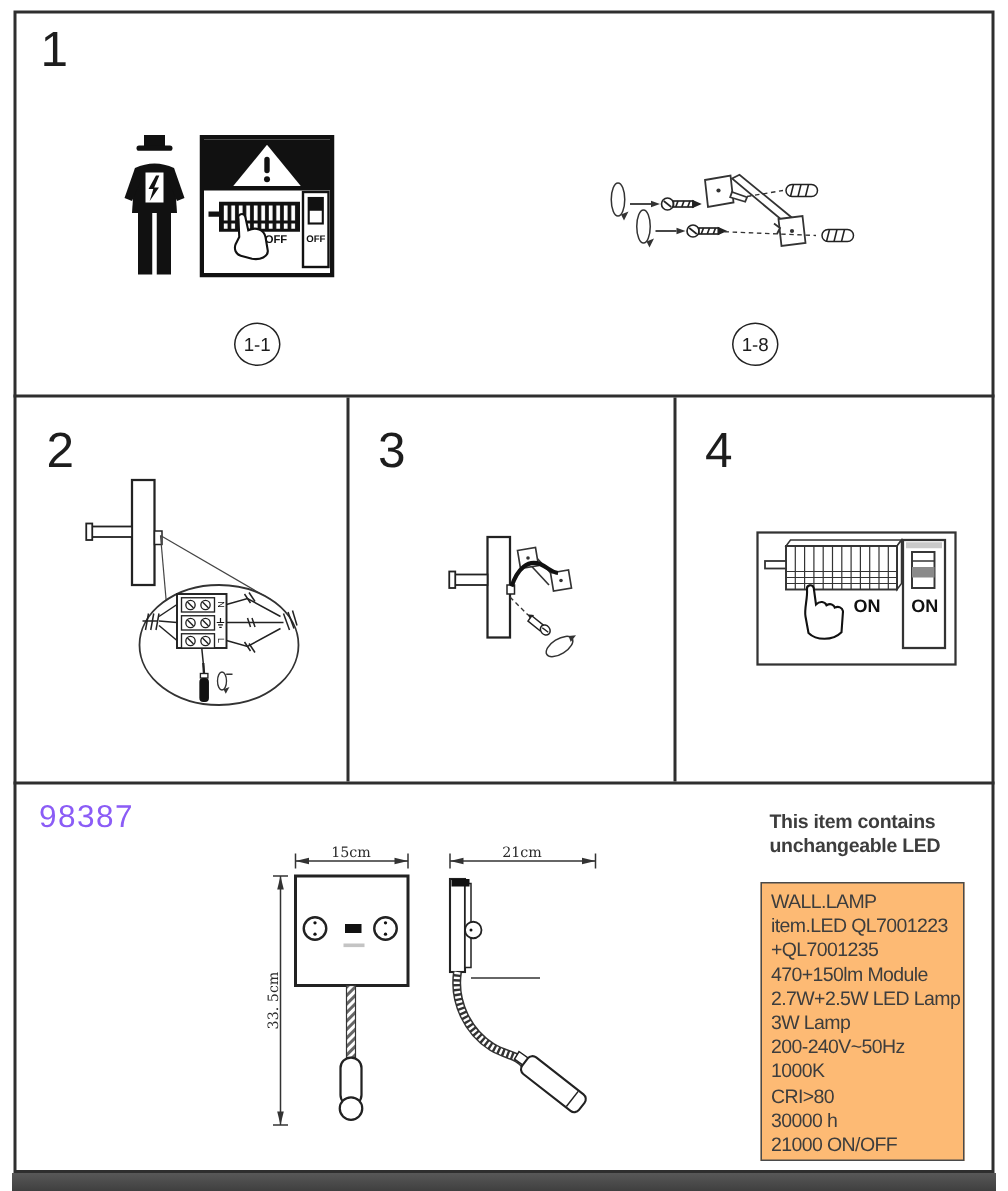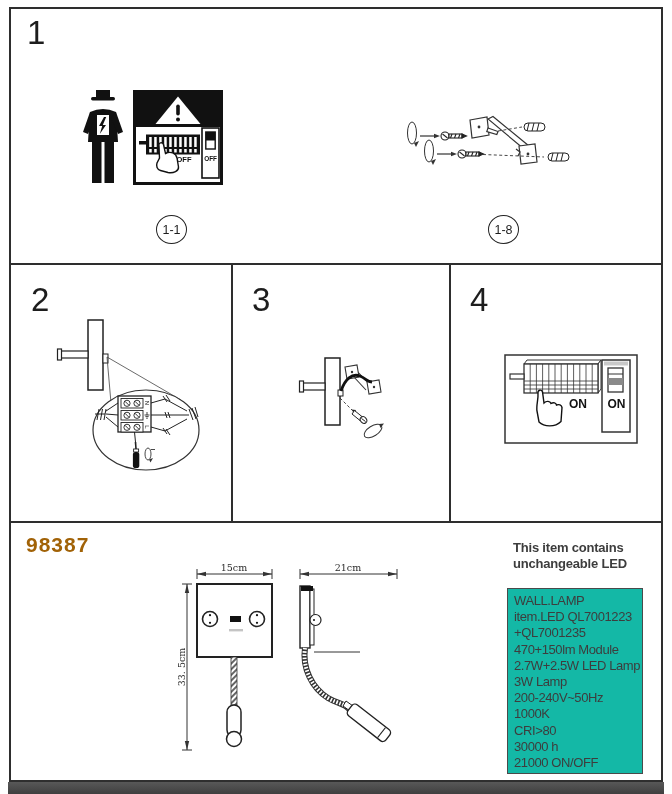--- a/index.html
+++ b/index.html
@@ -6,23 +6,23 @@
   #stage{position:relative;width:672px;height:794px;background:#ffffff;
          font-family:"Liberation Sans",sans-serif;color:#1c1c1c;overflow:hidden;}
   .abs{position:absolute;}
   .frame{border:2px solid #2e2e2e;background:transparent;}
   .hline{background:#2e2e2e;height:2px;}
   .vline{background:#2e2e2e;width:2px;}
   .panel-num{font-size:33px;font-weight:500;color:#1d1d1d;line-height:1;}
   .step-circle{width:29px;height:27px;border:1.4px solid #222;border-radius:50%;
                display:flex;align-items:center;justify-content:center;
                font-size:12.5px;color:#1d1d1d;}
-  .model{font-size:21px;letter-spacing:1px;color:#a16207;font-weight:bold;}
+  .model{font-size:21px;letter-spacing:1px;color:#8b5cf6;}
   .note{font-size:13px;line-height:16px;color:#3d3d3d;letter-spacing:-0.2px;}
-  .specbox{width:128px;border:1.6px solid #4a4a4a;padding:4px 0 2px 6px;background:#14b8a6;}
+  .specbox{width:128px;border:1.6px solid #4a4a4a;padding:4px 0 2px 6px;background:#fdba74;}
   .specbox span{display:block;font-size:13px;line-height:16.2px;color:#3d3d3d;
                 letter-spacing:-0.4px;white-space:nowrap;}
   .botbar{background:linear-gradient(#585858,#3f3f3f);}
   svg{display:block;}
   svg text{font-family:"Liberation Sans",sans-serif;}
   .dimtxt{font-family:"DejaVu Serif",serif;font-size:9.5px;fill:#2a2a2a;}
 </style>
 </head>
 <body>
 

